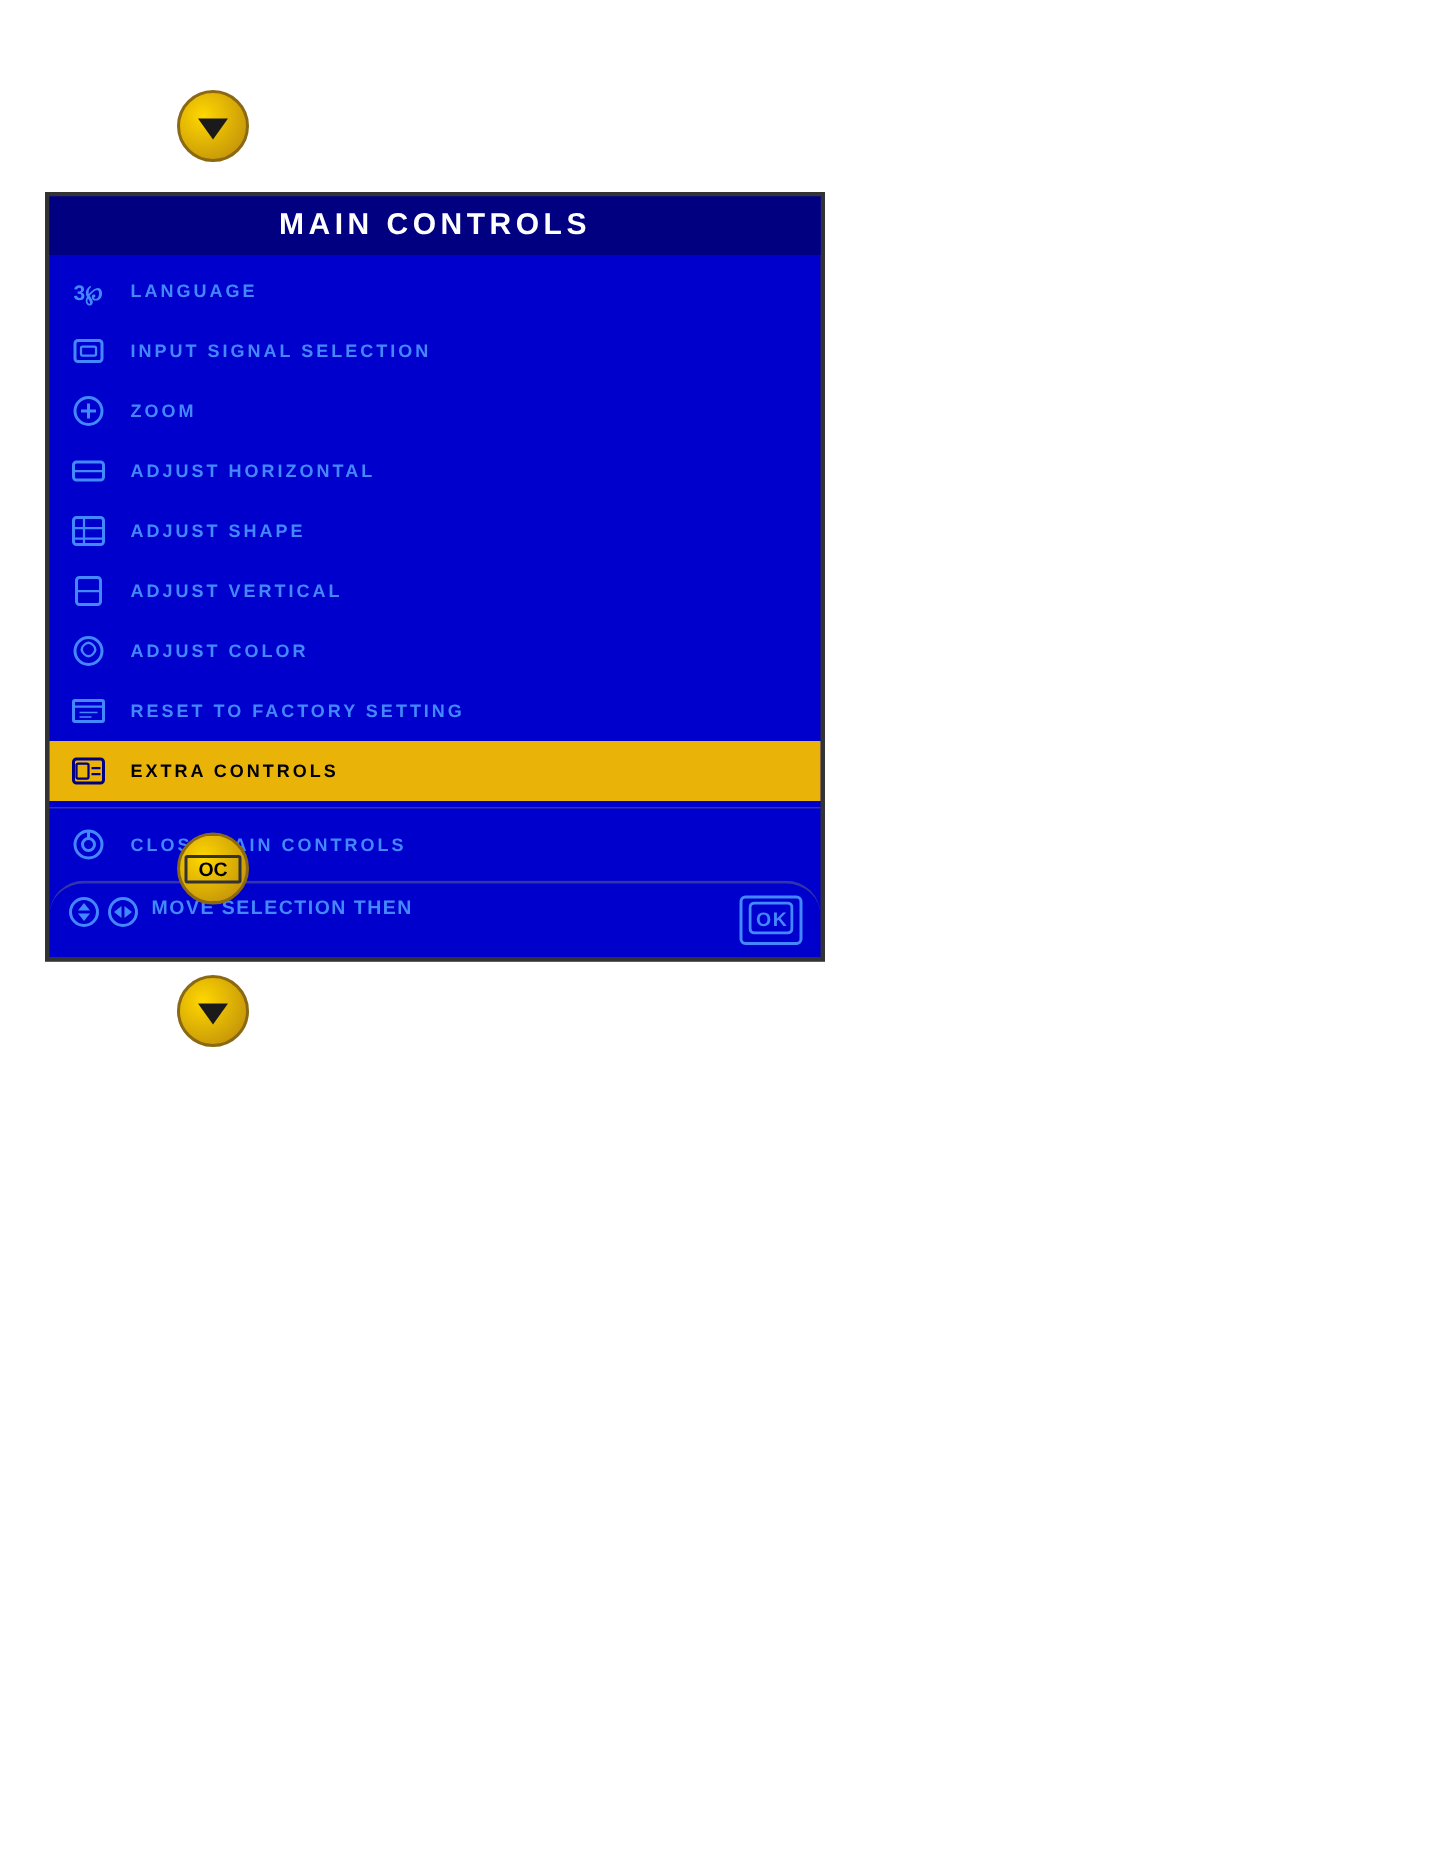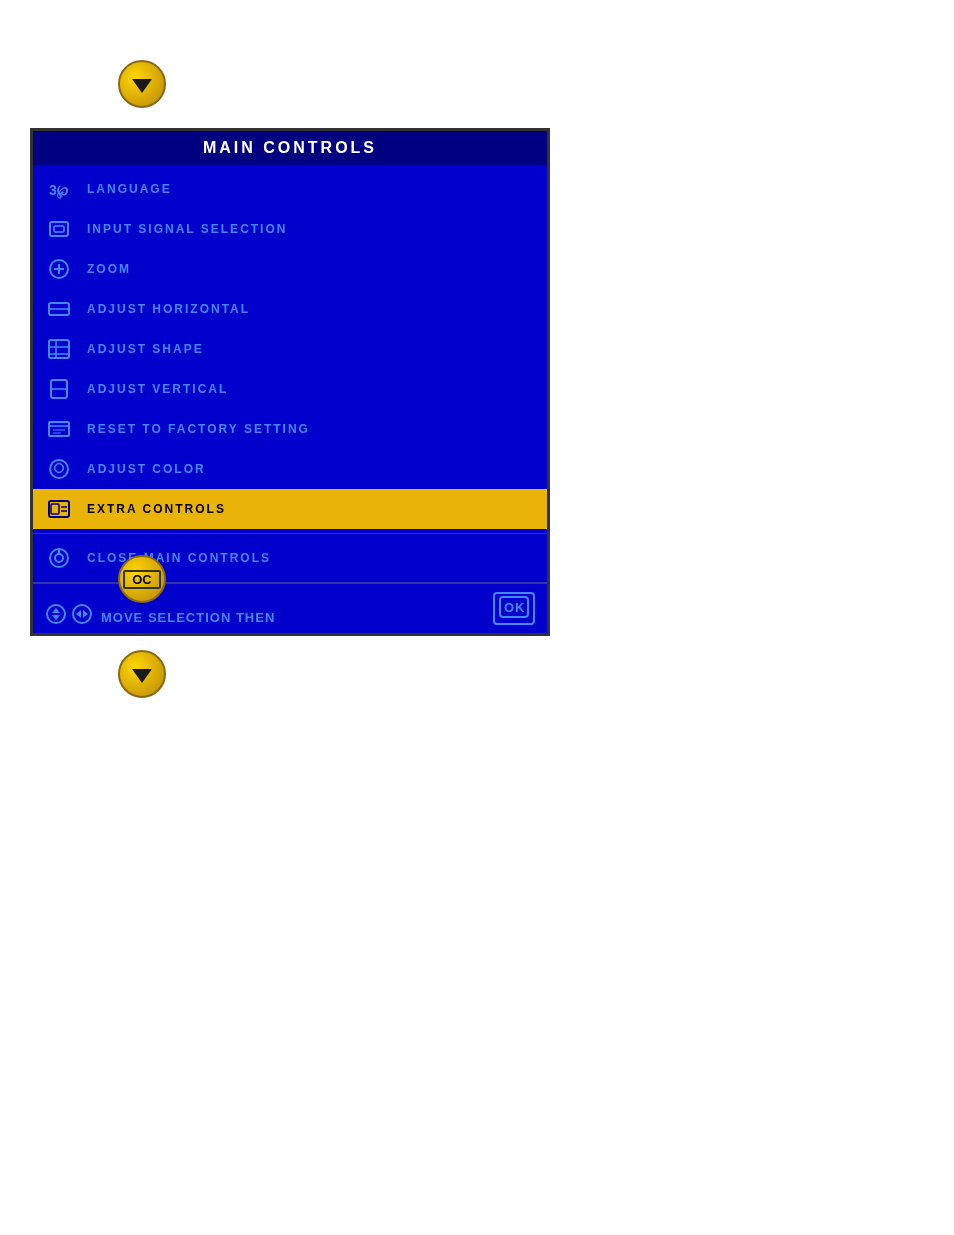--- a/index.html
+++ b/index.html
@@ -88,21 +88,21 @@
       width: 520px;
       background: #0000cc;
       border: 3px solid #333;
     }
 
     .panel-title {
       background: #000080;
       color: #ffffff;
       text-align: center;
       padding: 8px 0;
-      font-size: 16px;
+      font-size: 20px;
       font-weight: bold;
       letter-spacing: 3px;
       font-family: Arial, sans-serif;
     }
 
     .menu-list {
       padding: 4px 0;
     }
 
     .menu-item {
@@ -144,28 +144,29 @@
     
     .menu-divider {
       border: none;
       border-top: 1px solid #3333aa;
       margin: 4px 0;
     }
 
     
     .bottom-bar {
       display: flex;
-      align-items: flex-end;
+      align-items: flex-start;
       padding: 8px 12px;
       gap: 8px;
       color: #4488ff;
       font-size: 14px;
       font-weight: bold;
       letter-spacing: 1px;
       border-top: 2px solid #3333aa;
+      border-radius: 23px;
     }
 
     .bottom-bar .nav-icons {
       display: flex;
       align-items: center;
       gap: 2px;
       font-size: 20px;
     }
 
     .bottom-bar .ok-badge {
@@ -248,37 +249,37 @@
           <rect x="4" y="3" width="16" height="18" rx="2" stroke="#4488ff" stroke-width="2" fill="none"></rect>
           <line x1="4" y1="12" x2="20" y2="12" stroke="#4488ff" stroke-width="1.5"></line>
         </svg>
       </div>
       <span class="item-label">ADJUST VERTICAL</span>
     </div>
 
     <div class="menu-item">
       <div class="item-icon">
         <svg width="24" height="24" viewBox="0 0 24 24">
+          <path d="M12 3 C7 3 3 7 3 12 C3 17 7 21 12 21 C17 21 21 17 21 12 C21 7 17 3 12 3Z" stroke="#4488ff" stroke-width="2" fill="none"></path>
+          <path d="M9 8 Q12 5 15 8 Q18 11 15 14 Q12 17 9 14 Q6 11 9 8Z" stroke="#4488ff" stroke-width="1.5" fill="none"></path>
+        </svg>
+      </div>
+      <span class="item-label">ADJUST COLOR</span>
+    </div>
+
+    <div class="menu-item">
+      <div class="item-icon">
+        <svg width="24" height="24" viewBox="0 0 24 24">
           <rect x="2" y="5" width="20" height="14" rx="1" stroke="#4488ff" stroke-width="2" fill="none"></rect>
           <line x1="2" y1="9" x2="22" y2="9" stroke="#4488ff" stroke-width="1.5"></line>
           <line x1="6" y1="13" x2="18" y2="13" stroke="#4488ff" stroke-width="1"></line>
           <line x1="6" y1="16" x2="14" y2="16" stroke="#4488ff" stroke-width="1"></line>
         </svg>
       </div>
       <span class="item-label">RESET TO FACTORY SETTING</span>
-    </div>
-
-    <div class="menu-item">
-      <div class="item-icon">
-        <svg width="24" height="24" viewBox="0 0 24 24">
-          <path d="M12 3 C7 3 3 7 3 12 C3 17 7 21 12 21 C17 21 21 17 21 12 C21 7 17 3 12 3Z" stroke="#4488ff" stroke-width="2" fill="none"></path>
-          <path d="M9 8 Q12 5 15 8 Q18 11 15 14 Q12 17 9 14 Q6 11 9 8Z" stroke="#4488ff" stroke-width="1.5" fill="none"></path>
-        </svg>
-      </div>
-      <span class="item-label">ADJUST COLOR</span>
     </div>
 
     <div class="menu-item active">
       <div class="item-icon">
         <svg width="24" height="24" viewBox="0 0 24 24">
           <rect x="2" y="4" width="20" height="16" rx="2" stroke="#000080" stroke-width="2" fill="none"></rect>
           <rect x="4" y="7" width="8" height="10" rx="1" stroke="#000080" stroke-width="1.5" fill="none"></rect>
           <line x1="14" y1="10" x2="20" y2="10" stroke="#000080" stroke-width="1.5"></line>
           <line x1="14" y1="14" x2="20" y2="14" stroke="#000080" stroke-width="1.5"></line>
         </svg>

